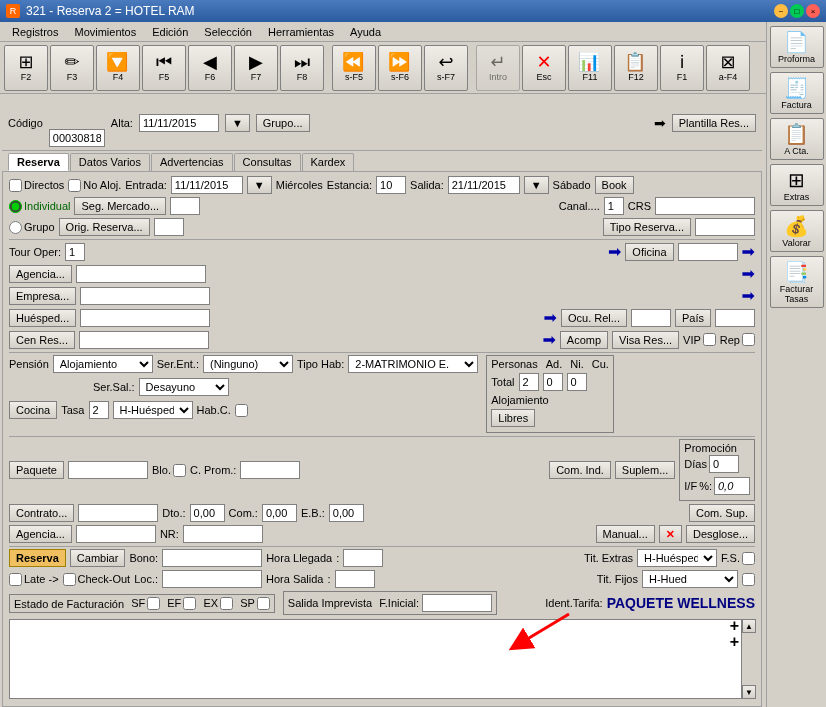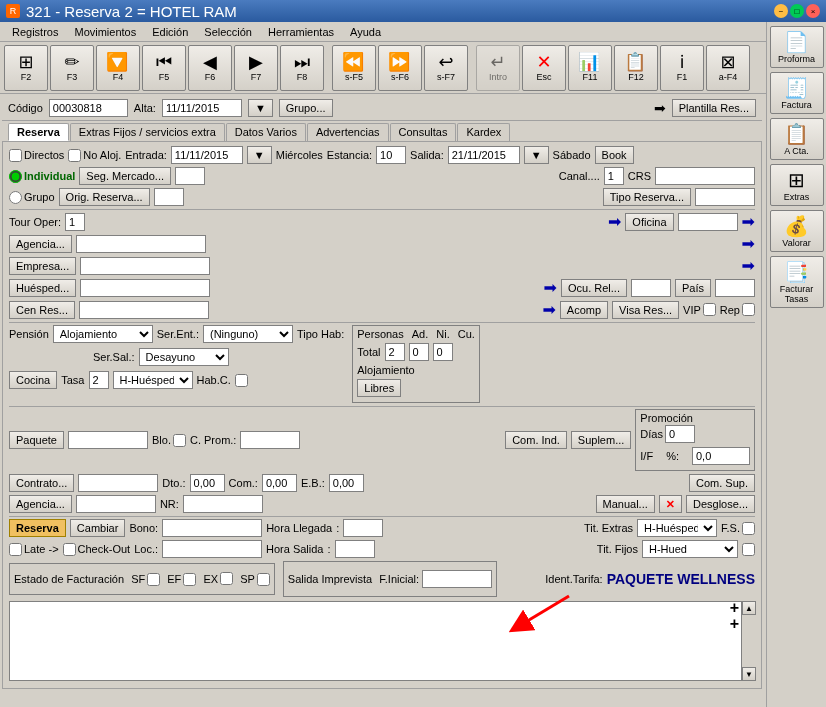--- a/index.html
+++ b/index.html
@@ -2,42 +2,42 @@
 <html><head>
   <meta charset="utf-8">
   <style>
     * { box-sizing: border-box; margin: 0; padding: 0; }
     body { font-family: 'Segoe UI', Tahoma, Arial, sans-serif; font-size: 11px; background: #d4d0c8; overflow: hidden; }
 
     
     .titlebar { background: linear-gradient(to bottom, #4a7bbf, #2a5a9f); color: white; height: 22px; display: flex; align-items: center; justify-content: space-between; padding: 0 6px; font-size: 11px; }
     .titlebar-left { display: flex; align-items: center; gap: 6px; }
     .titlebar-icon { width: 14px; height: 14px; background: #ff6600; border-radius: 2px; font-size: 9px; display: flex; align-items: center; justify-content: center; color: white; }
-    .titlebar-title { color: white; font-size: 15px; }
+    .titlebar-title { color: white; font-size: 12px; }
     .titlebar-btns { display: flex; gap: 2px; }
     .titlebar-btn { width: 14px; height: 14px; border-radius: 50%; border: none; cursor: pointer; font-size: 8px; display: flex; align-items: center; justify-content: center; }
     .btn-min { background: #ffbd44; }
     .btn-max { background: #00ca56; }
     .btn-close { background: #ff6159; }
 
     
     .menubar { background: #d4d0c8; border-bottom: 1px solid #a0a0a0; height: 20px; display: flex; align-items: center; padding: 0 4px; }
     .menubar-item { padding: 2px 8px; cursor: pointer; font-size: 11px; color: #000; }
 
     
     .toolbar { background: #d4d0c8; border-bottom: 1px solid #a0a0a0; height: 52px; display: flex; align-items: center; padding: 2px 4px; gap: 2px; }
     .toolbar-btn { display: flex; flex-direction: column; align-items: center; justify-content: center; width: 44px; height: 46px; border: 1px solid #808080; background: linear-gradient(to bottom, #f0ede8, #d4d0c8); cursor: pointer; border-radius: 2px; padding: 2px; }
     .toolbar-btn .icon { font-size: 18px; line-height: 1; }
     .toolbar-btn .label { font-size: 9px; color: #000; margin-top: 1px; }
     .toolbar-sep { width: 4px; }
 
     
     .codebar { display: flex; align-items: center; gap: 6px; padding: 3px 6px; background: #d4d0c8; border-bottom: 1px solid #a0a0a0; }
     .codebar input { border: 1px solid #808080; background: white; height: 18px; padding: 0 3px; font-size: 11px; }
-    .codebar-narrow { width: 79px; }
+    .codebar-narrow { width: 56px; margin-top: 30px; }
     .small-btn { border: 1px solid #808080; background: linear-gradient(to bottom, #f0ede8, #d4d0c8); height: 18px; padding: 0 6px; font-size: 11px; cursor: pointer; }
 
     
     .tabstrip { display: flex; padding: 2px 6px 0; background: #d4d0c8; }
     .tab { border: 1px solid #a0a0a0; border-bottom: none; background: #d4d0c8; padding: 2px 8px; cursor: pointer; font-size: 11px; margin-right: 1px; border-radius: 2px 2px 0 0; }
     .tab.active { background: #ffffff; font-weight: bold; border-bottom: 1px solid white; }
 
     
     .row { display: flex; align-items: center; gap: 4px; margin-bottom: 3px; flex-wrap: nowrap; }
 
@@ -66,21 +66,21 @@
 
     
     .grid-area { border: 1px solid #808080; background: white; height: 80px; margin-bottom: 3px; position: relative; }
 
     
     .promo-box { border: 1px solid #808080; padding: 2px 4px; font-size: 11px; display: flex; flex-direction: column; gap: 1px; }
 
     .ident-tarifa { color: #000080; font-weight: bold; font-size: 14px; }
 
     
-    .section-border { border: 1px solid #808080; padding: 8px 4px; }
+    .section-border { border: 1px solid #808080; padding: 2px 4px; }
   </style>
 </head>
 <body>
 
 <div class="titlebar">
   <div class="titlebar-left">
     <div class="titlebar-icon">R</div>
     <span class="titlebar-title">321 - Reserva   2 = HOTEL RAM</span>
   </div>
   <div class="titlebar-btns">
@@ -204,21 +204,20 @@
     <input class="form-input" type="text" style="width: 80px;" value="11/11/2015">
     <button class="small-btn">▼</button>
     <button class="small-btn">Grupo...</button>
     <span style="flex:1"></span>
     <span style="font-size:14px;">➡</span>
     <button class="small-btn">Plantilla Res...</button>
   </div>
 
   <div class="tabstrip">
     <div class="tab active">Reserva</div>
-    <div class="tab">Extras Fijos / servicios extra</div>
     <div class="tab">Datos Varios</div>
     <div class="tab">Advertencias</div>
     <div class="tab">Consultas</div>
     <div class="tab">Kardex</div>
   </div>
 
   <div style="border: 1px solid #a0a0a0; background: #d4d0c8; padding: 4px 6px;">
 
     <div class="row">
       <label class="checkbox-label">
@@ -238,21 +237,21 @@
       <span class="form-label">Salida:</span>
       <input class="form-input" type="text" style="width: 72px;" value="21/11/2015">
       <button class="small-btn">▼</button>
       <span class="form-label">Sábado</span>
       <button class="form-btn">Book</button>
     </div>
 
     <div class="row">
       <label class="radio-label">
         <input type="radio" name="tipo" checked="" class="radio-green" style="">
-        <span style="color:#006600; font-weight:bold;">Individual</span>
+        <span style="color:#006600; font-weight:normal;">Individual</span>
       </label>
       <button class="form-btn">Seg. Mercado...</button>
       <input class="form-input" type="text" style="width: 30px;">
       <span style="flex:1"></span>
       <span class="form-label">Canal....</span>
       <input class="form-input" type="text" style="width: 20px;" value="1">
       <span class="form-label">CRS</span>
       <input class="form-input" type="text" style="width: 100px;">
     </div>
     <div class="row">
@@ -324,20 +323,23 @@
         <div class="row">
           <span class="form-label">Pensión</span>
           <select class="form-select" style="width:100px">
             <option>Alojamiento</option>
           </select>
           <span class="form-label">Ser.Ent.:</span>
           <select class="form-select" style="width:90px">
             <option>(Ninguno)</option>
           </select>
           <span class="form-label">Tipo Hab:</span>
+          <select class="form-select" style="width:130px">
+            <option>2-MATRIMONIO E.</option>
+          </select>
         </div>
         <div class="row">
           <span style="width:80px"></span>
           <span class="form-label">Ser.Sal.:</span>
           <select class="form-select" style="width:90px">
             <option>Desayuno</option>
           </select>
         </div>
         <div class="row">
           <button class="form-btn">Cocina</button>
@@ -387,24 +389,24 @@
       <span style="flex:1"></span>
       <button class="form-btn">Com. Ind.</button>
       <button class="form-btn">Suplem...</button>
 
       <div class="promo-box">
         <span class="form-label">Promoción</span>
         <div class="row" style="gap:2px;">
           <span class="form-label">Días</span>
           <input class="form-input" type="text" style="width: 30px;" value="0">
         </div>
-        <div class="row" style="gap:13px;">
+        <div class="row" style="gap:2px;">
           <span class="form-label">I/F</span>
           <span class="form-label">%:</span>
-          <input class="form-input" type="text" style="width: 58px;" value="0,0">
+          <input class="form-input" type="text" style="width: 36px; font-style: italic;" value="0,0">
         </div>
       </div>
     </div>
     <div class="row">
       <button class="form-btn">Contrato...</button>
       <input class="form-input" type="text" style="width: 80px;">
       <span class="form-label">Dto.:</span>
       <input class="form-input" type="text" style="width: 35px;" value="0,00">
       <span class="form-label">Com.:</span>
       <input class="form-input" type="text" style="width: 35px;" value="0,00">
@@ -470,21 +472,21 @@
       <div class="section-border">
         <span class="form-label">Estado de Facturación</span>
         <label class="checkbox-label" style="display:inline-flex; margin-left:4px;">
           <span>SF</span>
           <input type="checkbox" style="">
         </label>
         <label class="checkbox-label" style="display:inline-flex; margin-left:4px;">
           <span>EF</span>
           <input type="checkbox" style="">
         </label>
-        <label class="checkbox-label" style="display:inline-flex; margin-left:4px;align-items:flex-end;">
+        <label class="checkbox-label" style="display:inline-flex; margin-left:4px;">
           <span>EX</span>
           <input type="checkbox" style="">
         </label>
         <label class="checkbox-label" style="display:inline-flex; margin-left:4px;">
           <span>SP</span>
           <input type="checkbox" style="">
         </label>
       </div>
       <div class="section-border" style="margin-left:4px;">
         <span class="form-label">Salida Imprevista</span>

